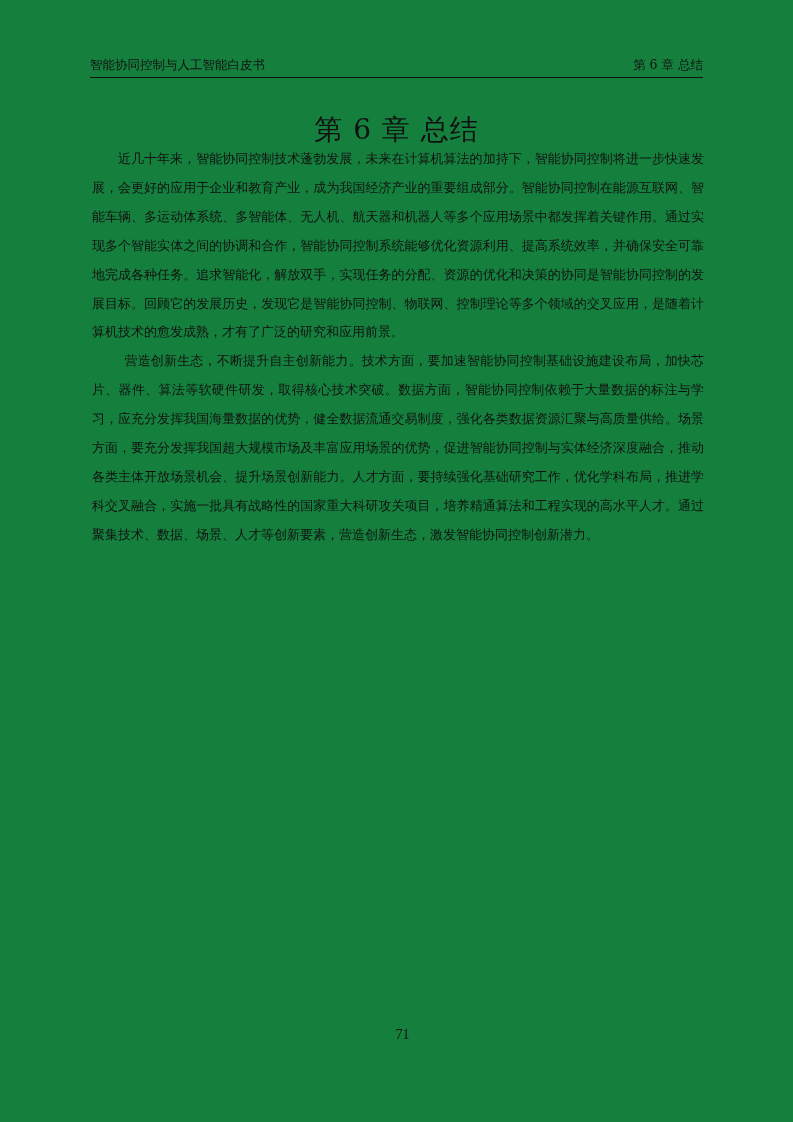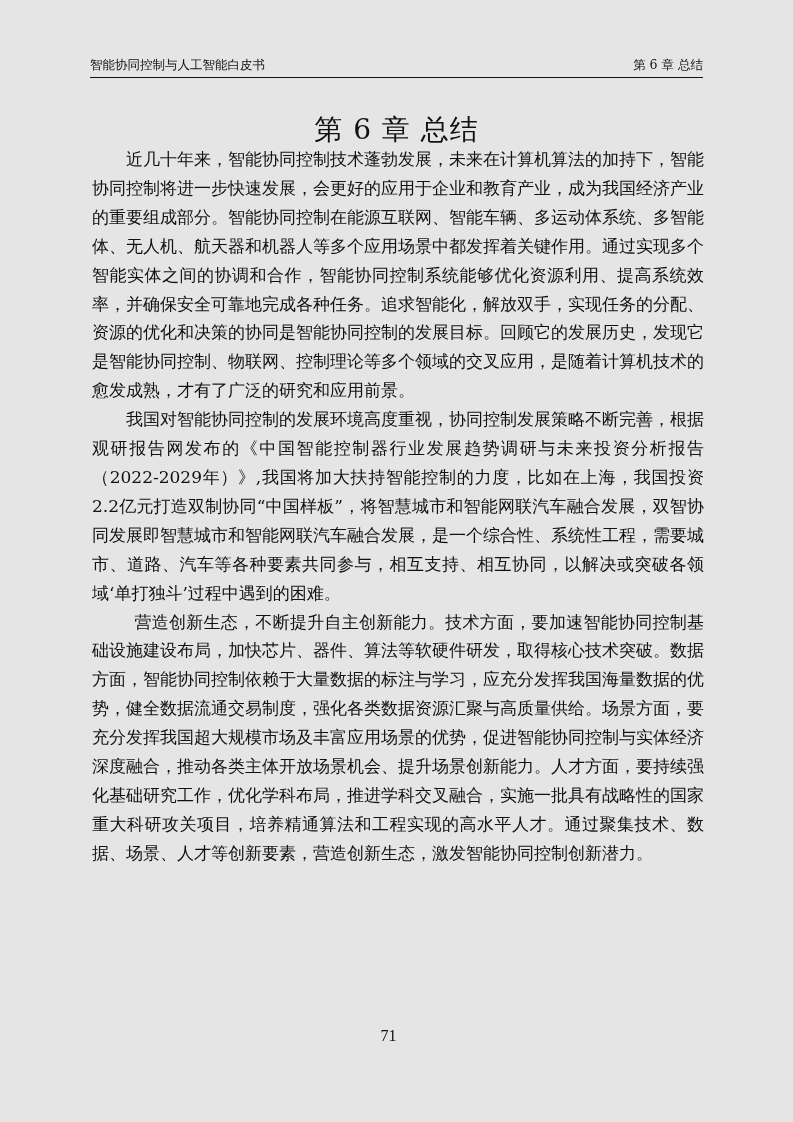--- a/index.html
+++ b/index.html
@@ -1,51 +1,50 @@
 <!DOCTYPE html>
 <html><head>
   <meta charset="utf-8">
   <style>
     html, body { margin: 0; padding: 0; background: #ffffff; }
     body { width: 793px; height: 1122px; position: relative; overflow: hidden; color: #111; }
-    .page { position: absolute; left: 0; top: 0; width: 793px; height: 1122px; background: #e5e5e5; }
+    .page { position: absolute; left: 0; top: 0; width: 793px; height: 1122px; background: #15803d; }
     .running-header {
       position: absolute; left: 90px; top: 55px; width: 613px; height: 22px;
       border-bottom: 1.4px solid #111;
       font-family: "DejaVu Serif", serif; font-size: 12.5px;
     }
     .running-header .left { position: absolute; left: 0; top: 2px; }
     .running-header .right { position: absolute; right: 0; top: 2px; }
     .chapter-title {
       position: absolute; left: 0; top: 92px; width: 793px; text-align: center;
       font-family: "DejaVu Serif", serif; font-size: 28px; font-weight: 500; letter-spacing: 1px;
     }
     .body {
       position: absolute; left: 92px; top: 145px; width: 612px;
-      font-family: "DejaVu Serif", serif; font-size: 17px; line-height: 28.9px;
+      font-family: "DejaVu Serif", serif; font-size: 13px; line-height: 28.9px;
       text-align: justify;
     }
     .body p { margin: 0; text-indent: 2em; }
     .body p.indent-extra { text-indent: 2.5em; }
     .page-number {
       position: absolute; left: 0; top: 1027px; width: 777px; text-align: center;
-      font-family: "Liberation Serif", serif; font-size: 16px;
+      font-family: "Liberation Serif", serif; font-size: 14px; padding-left: 14px;
     }
   </style>
 </head>
 <body>
 
 <div class="page">
   <div class="running-header">
     <span class="left">智能协同控制与人工智能白皮书</span>
     <span class="right">第 6 章  总结</span>
   </div>
 
   <h1 class="chapter-title">第 6 章 总结</h1>
 
   <div class="body">
     <p>近几十年来，智能协同控制技术蓬勃发展，未来在计算机算法的加持下，智能协同控制将进一步快速发展，会更好的应用于企业和教育产业，成为我国经济产业的重要组成部分。智能协同控制在能源互联网、智能车辆、多运动体系统、多智能体、无人机、航天器和机器人等多个应用场景中都发挥着关键作用。通过实现多个智能实体之间的协调和合作，智能协同控制系统能够优化资源利用、提高系统效率，并确保安全可靠地完成各种任务。追求智能化，解放双手，实现任务的分配、资源的优化和决策的协同是智能协同控制的发展目标。回顾它的发展历史，发现它是智能协同控制、物联网、控制理论等多个领域的交叉应用，是随着计算机技术的愈发成熟，才有了广泛的研究和应用前景。</p>
-    <p>我国对智能协同控制的发展环境高度重视，协同控制发展策略不断完善，根据观研报告网发布的《中国智能控制器行业发展趋势调研与未来投资分析报告（2022-2029年）》,我国将加大扶持智能控制的力度，比如在上海，我国投资2.2亿元打造双制协同“中国样板”，将智慧城市和智能网联汽车融合发展，双智协同发展即智慧城市和智能网联汽车融合发展，是一个综合性、系统性工程，需要城市、道路、汽车等各种要素共同参与，相互支持、相互协同，以解决或突破各领域‘单打独斗’过程中遇到的困难。</p>
     <p class="indent-extra">营造创新生态，不断提升自主创新能力。技术方面，要加速智能协同控制基础设施建设布局，加快芯片、器件、算法等软硬件研发，取得核心技术突破。数据方面，智能协同控制依赖于大量数据的标注与学习，应充分发挥我国海量数据的优势，健全数据流通交易制度，强化各类数据资源汇聚与高质量供给。场景方面，要充分发挥我国超大规模市场及丰富应用场景的优势，促进智能协同控制与实体经济深度融合，推动各类主体开放场景机会、提升场景创新能力。人才方面，要持续强化基础研究工作，优化学科布局，推进学科交叉融合，实施一批具有战略性的国家重大科研攻关项目，培养精通算法和工程实现的高水平人才。通过聚集技术、数据、场景、人才等创新要素，营造创新生态，激发智能协同控制创新潜力。</p>
   </div>
 
   <div class="page-number">71</div>
 </div>
 
 </body></html>

